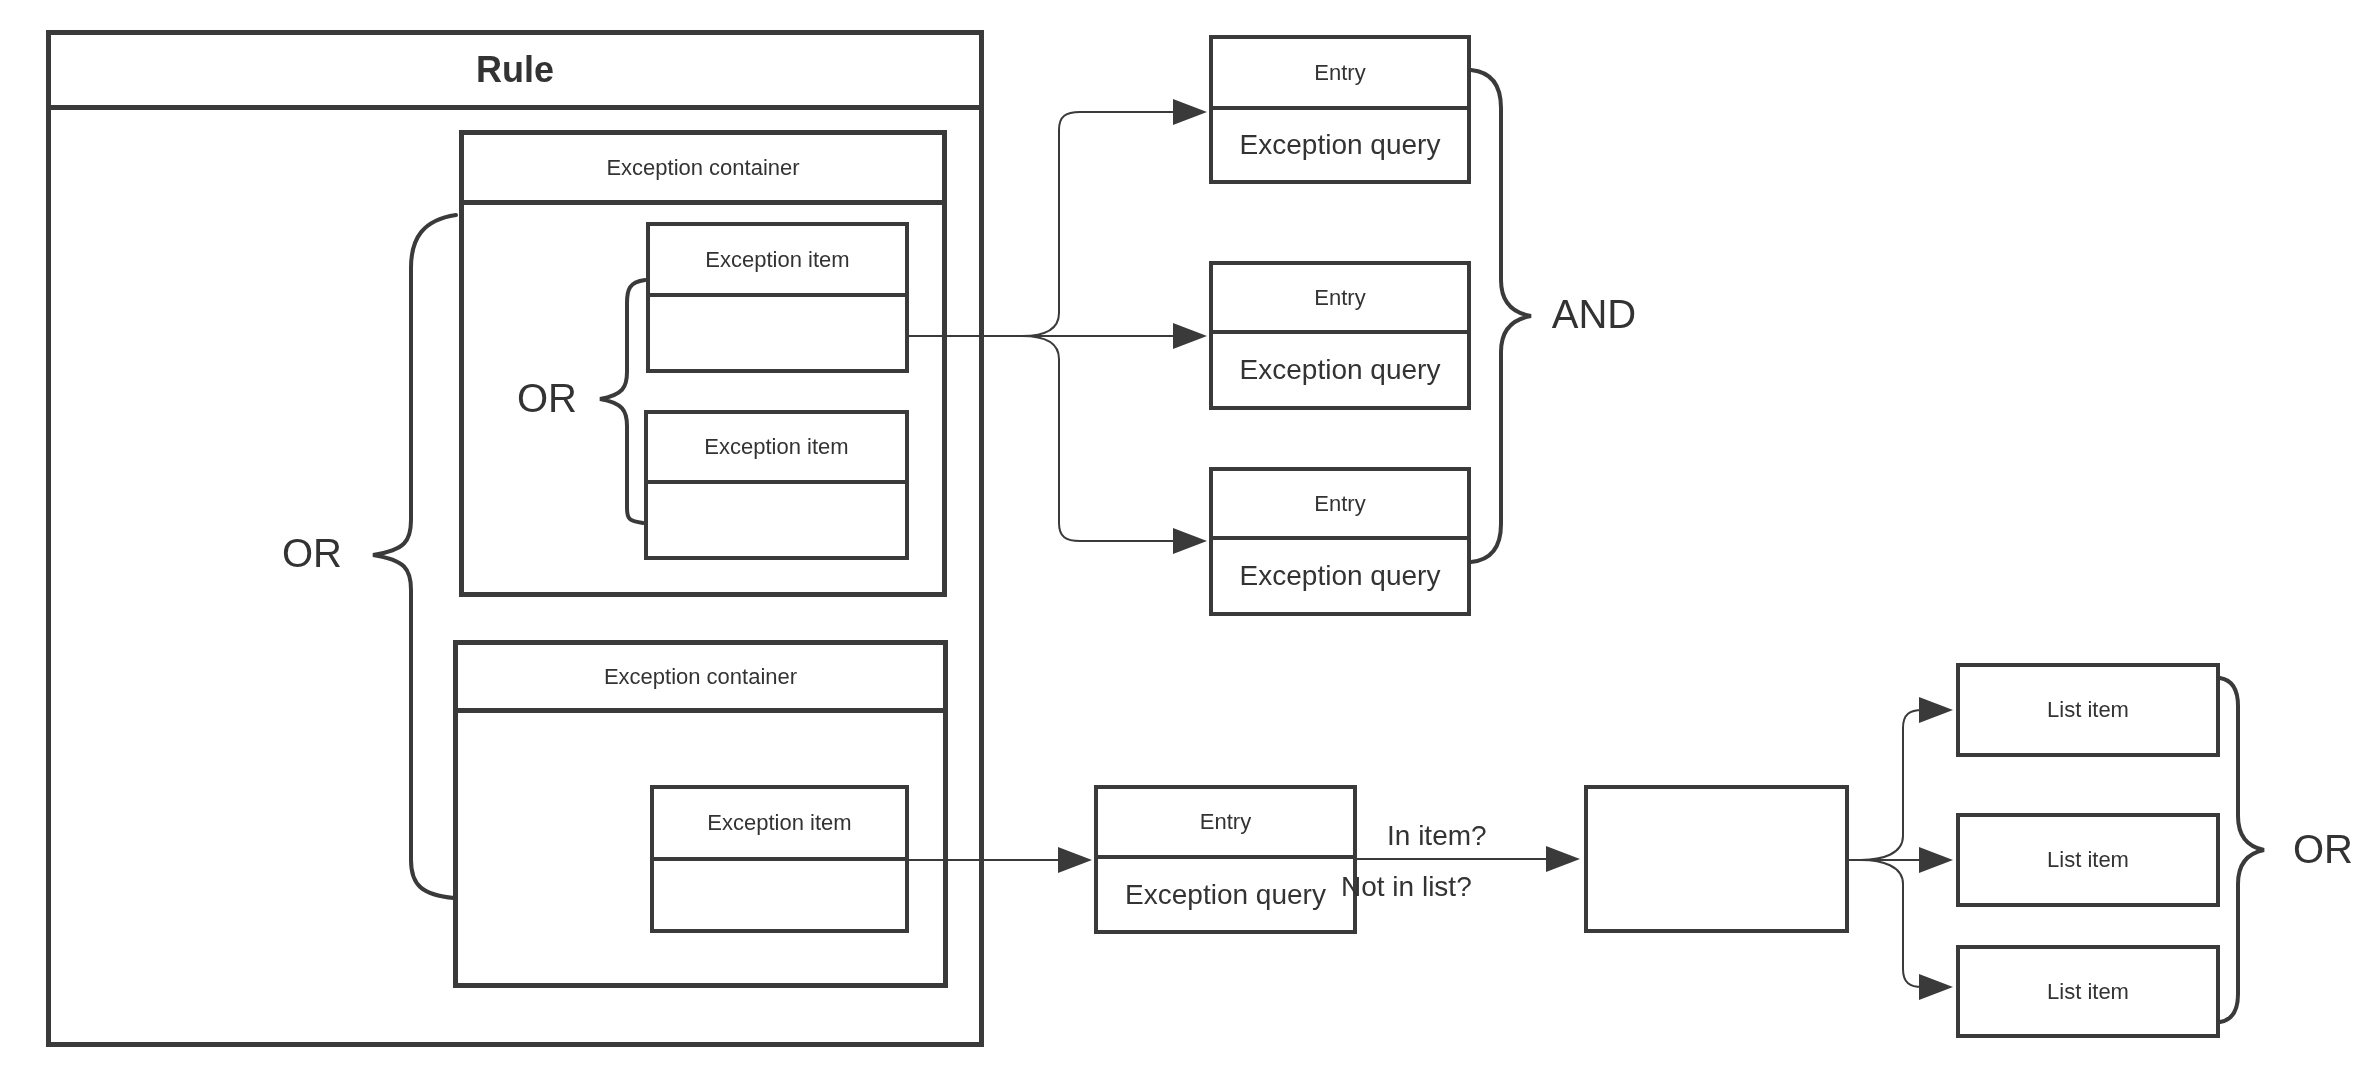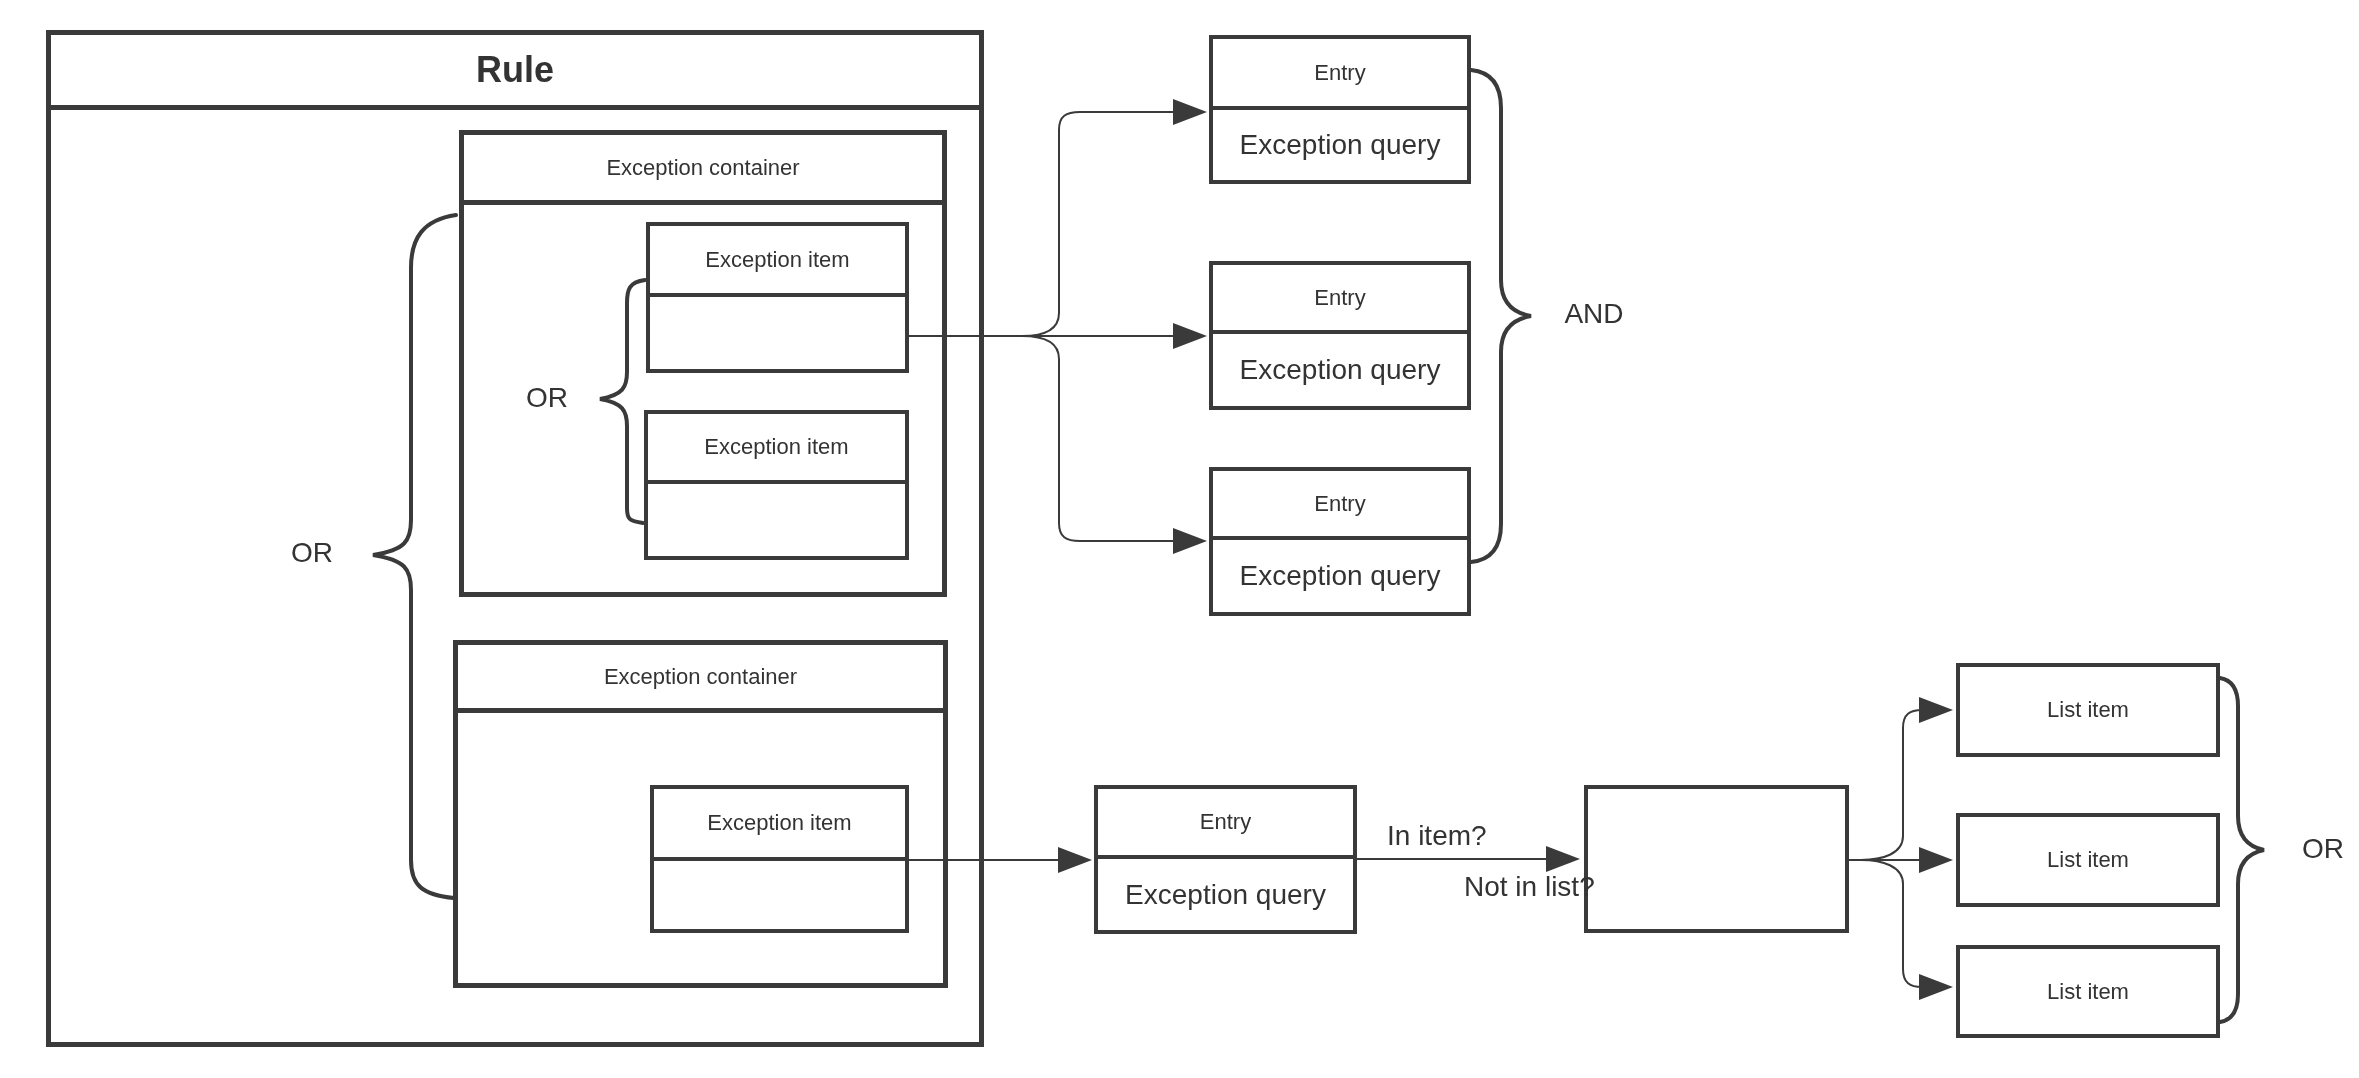--- a/index.html
+++ b/index.html
@@ -11,21 +11,21 @@
   .box.thick{border-width:5px;}
   .hd{display:flex;align-items:center;justify-content:center;
       border-bottom:4px solid var(--stroke,#3a3a3a);flex:none;}
   .thick > .hd{border-bottom-width:5px;}
   .bd{flex:1;display:flex;align-items:flex-start;justify-content:center;}
   .bd.center{align-items:center;border-radius:17px;}
   .single{display:flex;align-items:center;justify-content:center;}
   .title{font-size:22px;white-space:nowrap;}
   .title.bold{font-size:36px;font-weight:bold;}
   .sub{font-size:28px;white-space:nowrap;}
-  .lbl{position:absolute;font-size:28px;white-space:nowrap;
+  .lbl{position:absolute;font-size:40px;white-space:nowrap;
        transform:translate(-50%,-50%);}
   .lbl.edge{transform:translate(0,-50%);font-size:28px;}
   svg.wires{position:absolute;left:0;top:0;width:2359px;height:1078px;
             pointer-events:none;}
   .ln{fill:none;stroke:var(--stroke,#3a3a3a);stroke-width:2;}
   .brace{fill:none;stroke:var(--stroke,#3a3a3a);stroke-width:4;stroke-linecap:round;}
   .ah{fill:var(--stroke,#3a3a3a);stroke:none;}
 </style>
 </head>
 <body>
@@ -155,15 +155,15 @@
     <path class="brace" d="M1455 70 C1475 72 1485 84 1485 108 L1485 280 C1485 296 1491 312 1515 316 C1491 320 1485 336 1485 352 L1485 524 C1485 548 1475 560 1455 562"></path>
 
     <path class="brace" d="M2204 678 C2216 680 2222 690 2222 706 L2222 816 C2222 832 2228 846 2248 850 C2228 854 2222 868 2222 884 L2222 994 C2222 1010 2216 1020 2204 1022"></path>
   </svg>
 
   <span class="lbl" style="left:296px;top:553px">OR</span>
   <span class="lbl" style="left:531px;top:398px">OR</span>
   <span class="lbl" style="left:1578px;top:314px">AND</span>
   <span class="lbl" style="left:2307px;top:849px">OR</span>
   <span class="lbl edge" style="left:1371px;top:836px">In item?</span>
-  <span class="lbl edge" style="left:1448px;top:887px">Not in list?</span>
+  <span class="lbl edge" style="left:1325px;top:887px">Not in list?</span>
 
 </div>
 
 </body></html>

